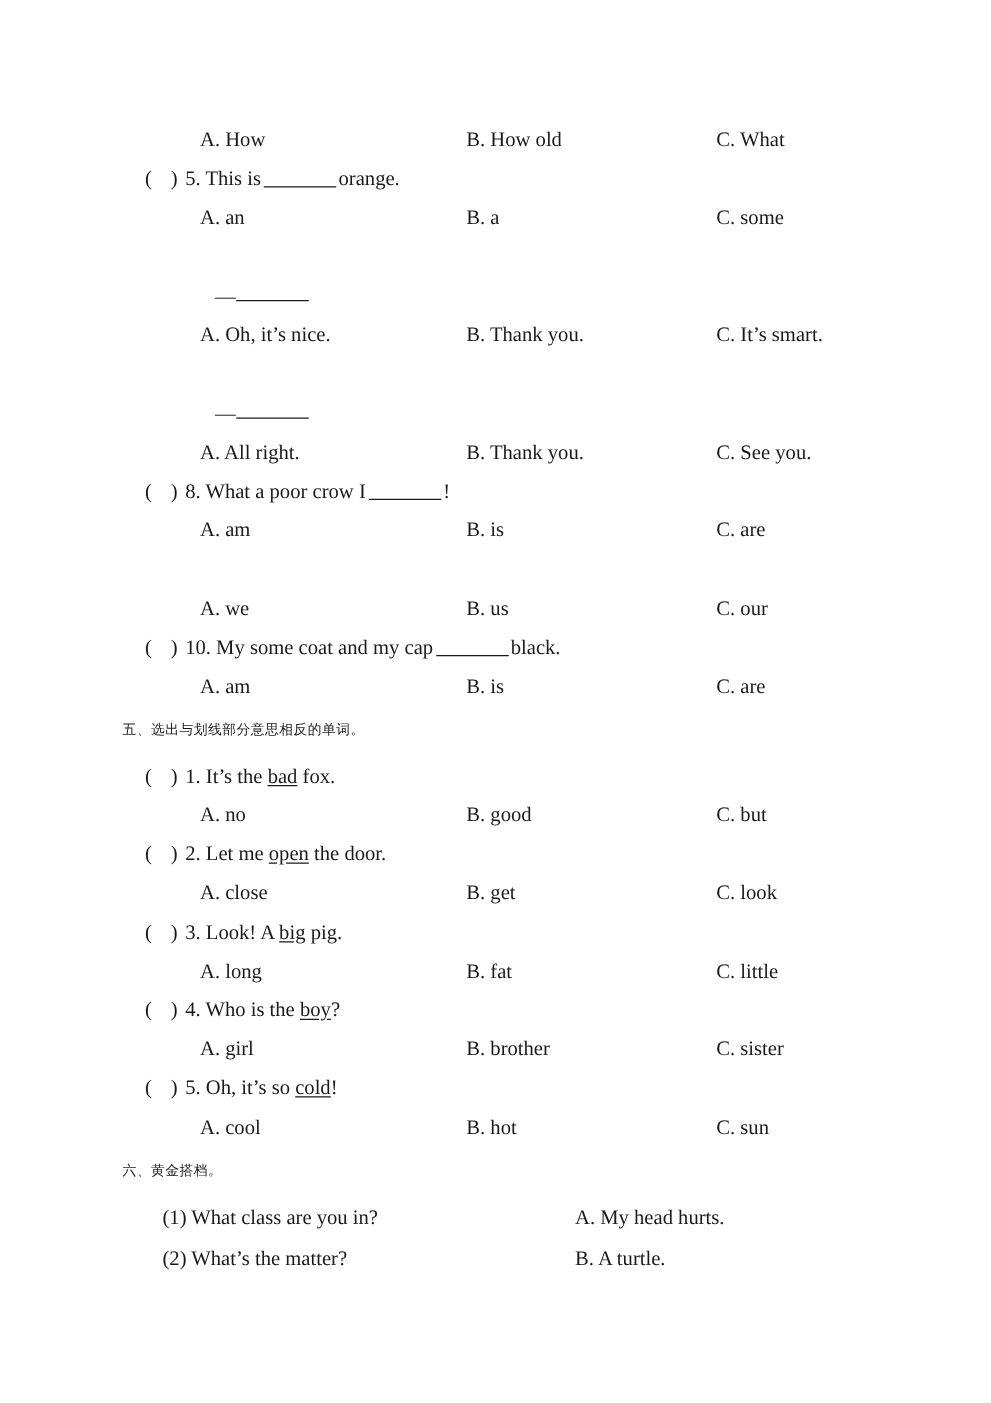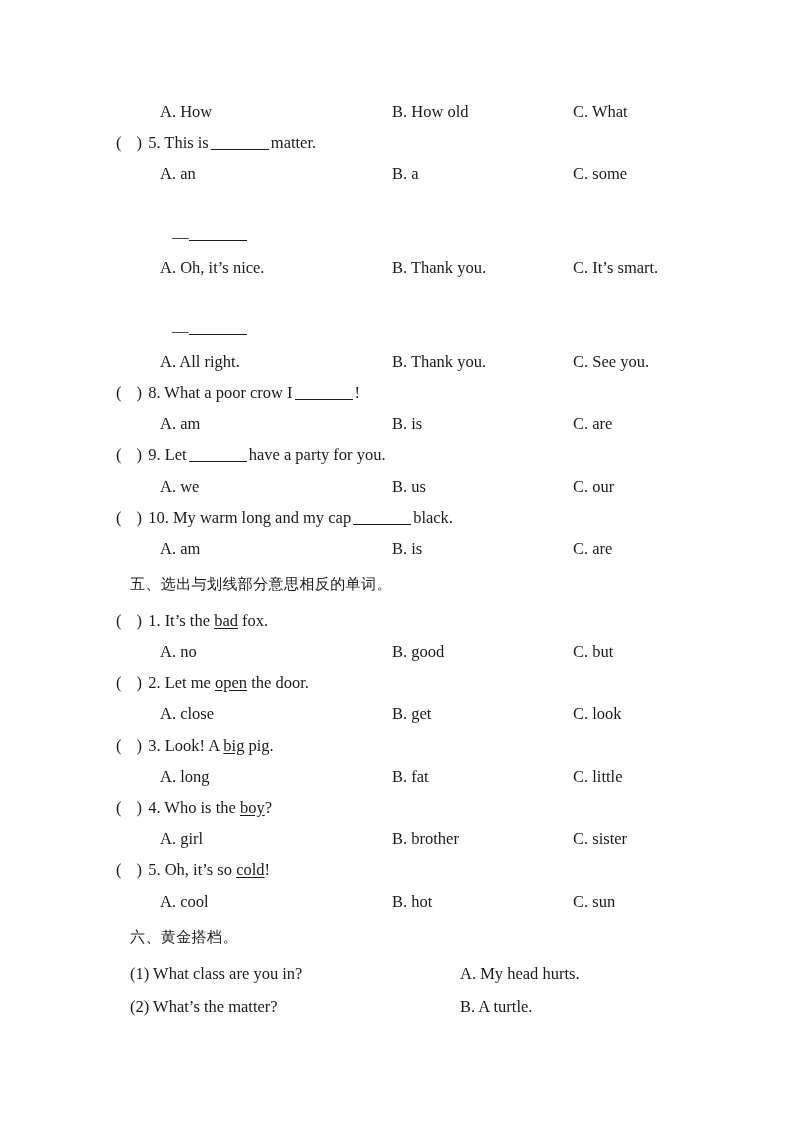--- a/index.html
+++ b/index.html
@@ -45,21 +45,21 @@
   }
 
   
   .opt {
     position: absolute;
     top: 0;
     line-height: 31px;
     white-space: nowrap;
   }
   .optA { left: 160px; }
-  .optB { left: 392px; }
+  .optB { left: 373px; }
   .optC { left: 573px; }
 
   
   .bracket {
     display: inline-block;
     margin-right: 2px;
   }
   .bracket .paren-open { margin-right: 15px; }
 
   
@@ -92,23 +92,23 @@
   .reply .longblank {
     display: inline-block;
     width: 58px;
     border-bottom: 1px solid #1a1a1a;
     vertical-align: 2px;
   }
 
   
   .heading {
     position: absolute;
-    left: 130px;
-    top: 0;
-    font-size: 15px;
+    left: 98px;
+    top: 0;
+    font-size: 11px;
     line-height: 31px;
     white-space: nowrap;
     letter-spacing: 0.4px;
   }
 
   
   .matchL {
     position: absolute;
     left: 116px;
     top: 0;
@@ -132,21 +132,21 @@
   <div class="row" style="top:96px;">
     <span class="opt optA">A. How</span>
     <span class="opt optB">B. How old</span>
     <span class="opt optC">C. What</span>
   </div>
 
   <div class="row" style="top:127px;">
     <span class="stem">
       <span class="bracket"><span class="paren-open">(</span><span>)</span></span>
       <span>5.</span>
-      <span>This is</span><span class="blank"></span><span>matter.</span>
+      <span>This is</span><span class="blank"></span><span>orange.</span>
     </span>
   </div>
   <div class="row" style="top:158px;">
     <span class="opt optA">A. an</span>
     <span class="opt optB">B. a</span>
     <span class="opt optC">C. some</span>
   </div>
 
   <div class="row" style="top:221px;">
     <span class="reply">
@@ -176,38 +176,31 @@
       <span>8.</span>
       <span>What a poor crow I</span><span class="blank"></span><span>!</span>
     </span>
   </div>
   <div class="row" style="top:408px;">
     <span class="opt optA">A. am</span>
     <span class="opt optB">B. is</span>
     <span class="opt optC">C. are</span>
   </div>
 
-  <div class="row" style="top:439px;">
-    <span class="stem">
-      <span class="bracket"><span class="paren-open">(</span><span>)</span></span>
-      <span>9.</span>
-      <span>Let</span><span class="blank"></span><span>have a party for you.</span>
-    </span>
-  </div>
   <div class="row" style="top:471px;">
     <span class="opt optA">A. we</span>
     <span class="opt optB">B. us</span>
     <span class="opt optC">C. our</span>
   </div>
 
   <div class="row" style="top:502px;">
     <span class="stem">
       <span class="bracket"><span class="paren-open">(</span><span>)</span></span>
       <span>10.</span>
-      <span>My warm long and my cap</span><span class="blank"></span><span>black.</span>
+      <span>My some coat and my cap</span><span class="blank"></span><span>black.</span>
     </span>
   </div>
   <div class="row" style="top:533px;">
     <span class="opt optA">A. am</span>
     <span class="opt optB">B. is</span>
     <span class="opt optC">C. are</span>
   </div>
 
   <div class="row" style="top:569px;">
     <span class="heading">五、选出与划线部分意思相反的单词。</span>

